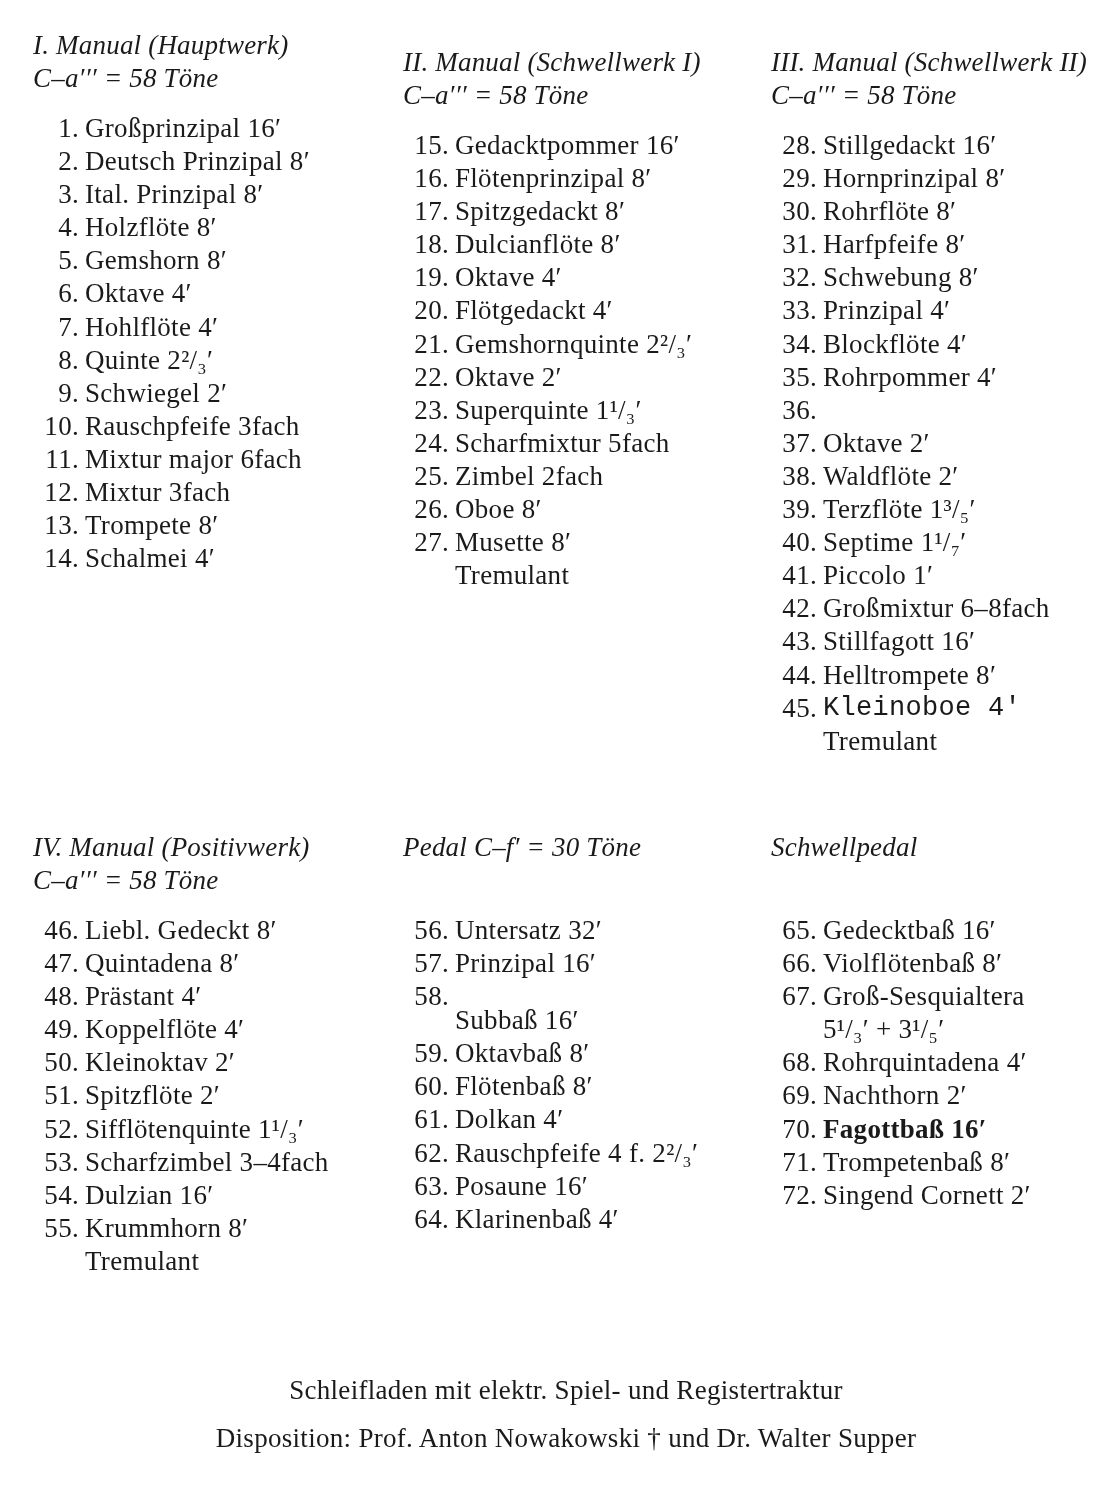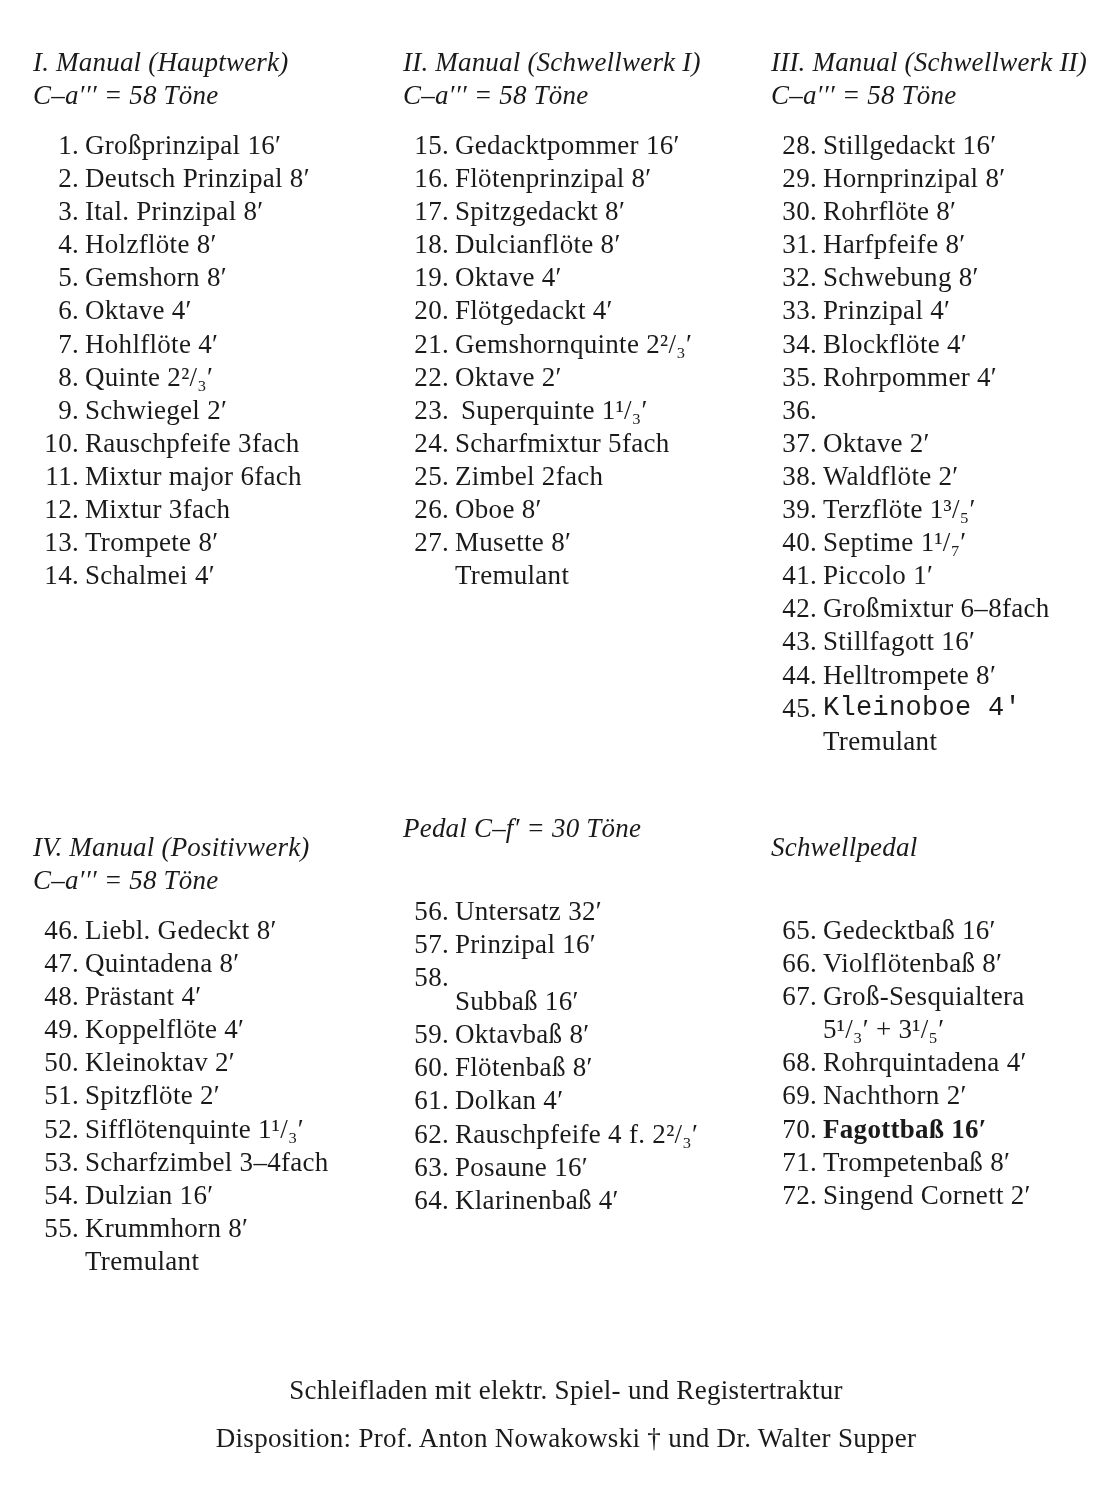--- a/index.html
+++ b/index.html
@@ -51,25 +51,25 @@
     .stop-cont { padding-left: 46px; }
     .footer {
       position: absolute;
       left: 0; width: 1132px;
       text-align: center;
       font-size: 27px;
       line-height: 48px;
       letter-spacing: 0.3px;
     }
     
-    #div-hw   { left: 33px;  top: 46px; }
+    #div-hw   { left: 33px;  top: 29px; }
     #div-sw1  { left: 403px; top: 46px; }
     #div-sw2  { left: 771px; top: 46px; }
     #div-pos  { left: 33px;  top: 831px; }
-    #div-ped  { left: 403px; top: 812px; }
+    #div-ped  { left: 403px; top: 831px; }
     #div-swp  { left: 771px; top: 831px; }
     .list-upper { margin-top: 17px; }
     .list-single { margin-top: 50px; }
     #footer-1 { top: 1366px; }
     #footer-2 { top: 1414px; }
   </style>
 </head>
 <body>
 
 <section class="division" id="div-hw">
@@ -166,21 +166,21 @@
       <li class="stop">
         <span class="stop-num">21.</span>
         <span class="stop-name" style="padding-left: 6px;">Gemshornquinte 2²/₃′</span>
       </li>
       <li class="stop">
         <span class="stop-num">22.</span>
         <span class="stop-name" style="padding-left: 6px;">Oktave 2′</span>
       </li>
       <li class="stop">
         <span class="stop-num">23.</span>
-        <span class="stop-name" style="padding-left: 6px; margin-left: 6px;">Superquinte 1¹/₃′</span>
+        <span class="stop-name" style="padding-left: 6px;">Superquinte 1¹/₃′</span>
       </li>
       <li class="stop">
         <span class="stop-num">24.</span>
         <span class="stop-name" style="padding-left: 6px;">Scharfmixtur 5fach</span>
       </li>
       <li class="stop">
         <span class="stop-num">25.</span>
         <span class="stop-name" style="padding-left: 6px;">Zimbel 2fach</span>
       </li>
       <li class="stop">

